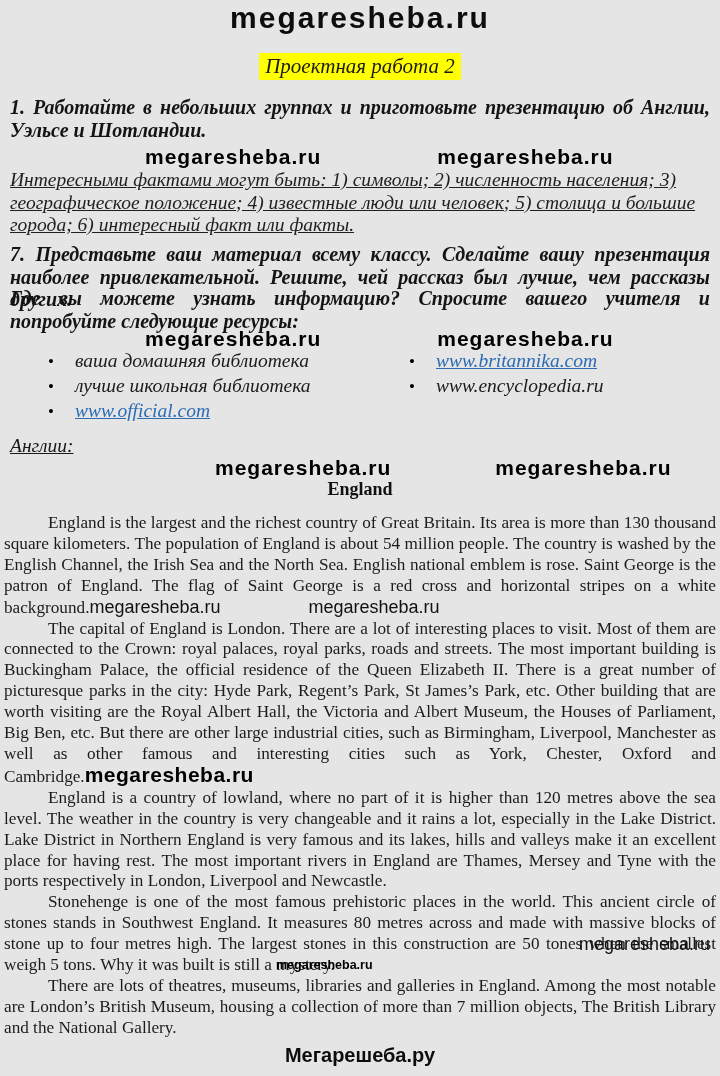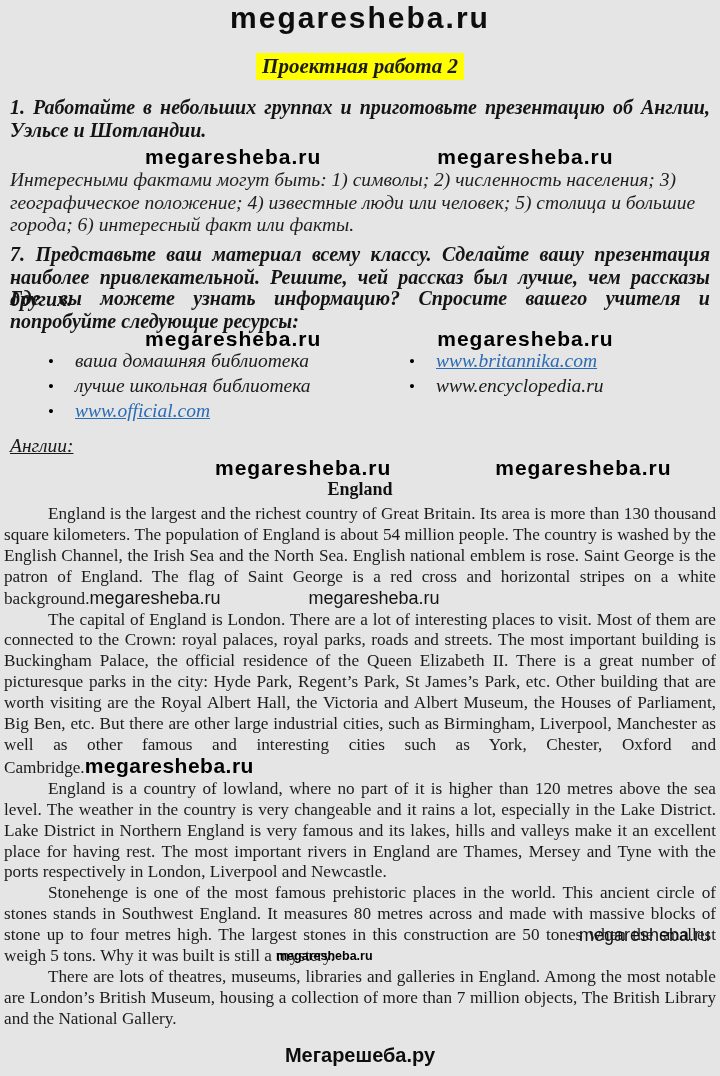--- a/index.html
+++ b/index.html
@@ -5,31 +5,31 @@
   * { margin:0; padding:0; box-sizing:border-box; }
   html,body { background:#ffffff; }
   body { font-family:"Liberation Serif","DejaVu Serif",serif; color:#1b1b1b; }
   .page { position:relative; width:720px; height:1076px; background:#e5e5e5; overflow:hidden; margin:0 auto; }
 
   .site-header { position:absolute; top:2px; left:0; width:100%; text-align:center;
     font-family:"Liberation Sans","DejaVu Sans",sans-serif; font-weight:bold;
     font-size:30px; line-height:32px; letter-spacing:2px; color:#0d0d0d; }
 
   .work-title { position:absolute; top:53px; left:0; width:100%; text-align:center;
-    font-size:21px; line-height:26px; font-weight:bold; font-style:italic; }
+    font-size:21px; line-height:26px; font-weight:normal; font-style:italic; }
   .work-title .hl { background:#ffff00; padding:1px 6px 2px 6px; }
 
   .task { position:absolute; left:10px; width:700px; font-weight:bold; font-style:italic;
     font-size:20px; line-height:22.5px; text-align:justify; color:#141414; }
   .task1 { top:96px; }
   .task2a { top:243px; }
   .task2b { top:287px; }
 
   .facts { position:absolute; top:169px; left:10px; width:694px; font-style:italic;
-    font-size:19.5px; line-height:22.5px; text-align:left; color:#1f1f1f; }
+    font-size:19.5px; line-height:22.5px; text-align:left; color:#1f1f1f;text-decoration:underline; }
 
   .wm-row { position:absolute; left:0; width:720px; display:flex;
     font-family:"Liberation Sans","DejaVu Sans",sans-serif; font-weight:bold;
     font-size:21px; line-height:21px; letter-spacing:1px; color:#000; }
   .wm-row-1 { top:146px; padding-left:145px; gap:116px; }
   .wm-row-2 { top:328px; padding-left:145px; gap:116px; }
   .wm-row-3 { top:457px; padding-left:215px; gap:104px; }
 
   .resources { position:absolute; top:350px; left:10px; width:700px; display:flex; }
   .res-col { list-style:none; }
@@ -38,21 +38,21 @@
   .res-col li { display:flex; align-items:baseline; margin-bottom:3px;
     font-style:italic; font-size:19.5px; line-height:21px; }
   .bullet { display:inline-block; width:27px; font-style:normal; font-size:17px; color:#000; }
   .res-link { color:#2b6cb5; text-decoration:underline; cursor:pointer; }
 
   .answers { position:absolute; top:435px; left:10px; font-style:italic; font-size:19.5px;
     line-height:22px; text-decoration:underline; color:#1a1a1a; }
 
   .essay { position:absolute; top:478px; left:4px; width:712px; }
   .essay-title { text-align:center; font-weight:bold; font-size:18px; line-height:22px;
-    margin-bottom:4px; color:#111; }
+    margin-bottom:13px; color:#111; }
   .essay p { font-size:17.2px; line-height:20.9px; text-align:justify; text-indent:44px; }
 
   .wm-inline { font-family:"Liberation Sans","DejaVu Sans",sans-serif; font-size:18px;
     font-style:normal; color:#111; white-space:nowrap; }
   .wm-inline.gap { margin-left:88px; }
   .wm-inline-bold { font-family:"Liberation Sans","DejaVu Sans",sans-serif; font-weight:bold;
     font-size:21px; letter-spacing:0.5px; color:#000; white-space:nowrap; }
 
   .p-rel { position:relative; }
   .wm-abs-right { position:absolute; top:42px; right:6px;

